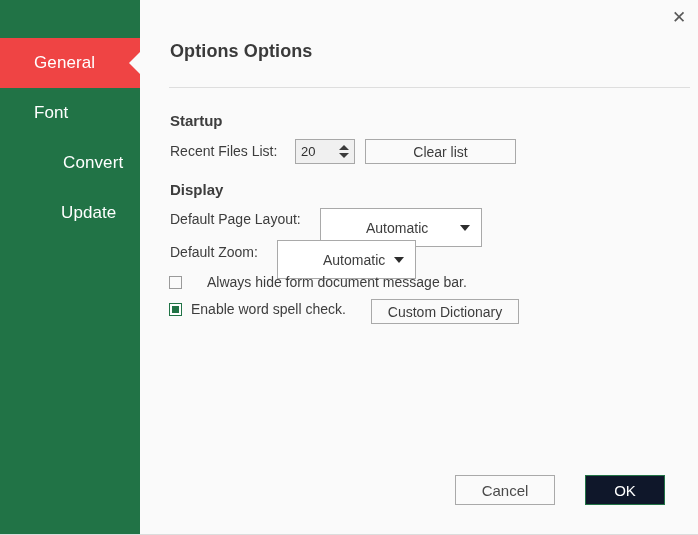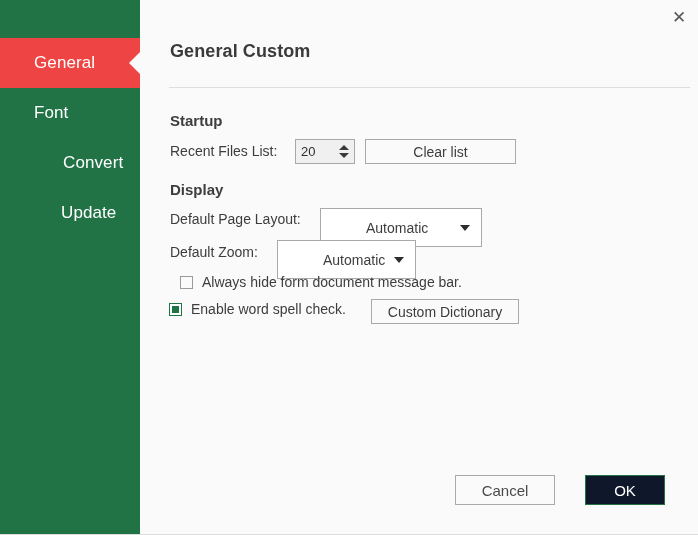--- a/index.html
+++ b/index.html
@@ -210,21 +210,21 @@
   #layout-dd { left: 180px; top: 208px; width: 162px; }
   #zoom-dd   { left: 137px; top: 240px; width: 139px; }
 
   
   .check-row {
     position: absolute;
     display: flex;
     align-items: center;
     cursor: pointer;
   }
-  #hide-bar-row { left: 40px; top: 274px; }
+  #hide-bar-row { left: 29px; top: 274px; gap: 16px; }
   #spell-row    { left: 29px; top: 301px; }
   .cb {
     width: 13px; height: 13px;
     flex: 0 0 13px;
     background: #fafafa;
     border: 1px solid #9a9a9a;
     margin-right: 9px;
     position: relative;
   }
   .cb.checked {
@@ -293,21 +293,21 @@
     <div class="nav-item" style="top:188px;padding-left:27px;">
       <span class="nav-label">Update</span>
     </div>
 
   </div>
 
   <div class="panel">
 
     <div class="close-btn">✕</div>
 
-    <div class="panel-title">General Custom</div>
+    <div class="panel-title">Options Options</div>
     <div class="divider"></div>
 
     <div class="section-head" id="startup-head">Startup</div>
 
     <div class="field-label" id="recent-label">Recent Files List:</div>
 
     <div class="spinner">
       <span class="spin-value">20</span>
       <span class="spin-arrows">
         <span class="spin-up"></span>

